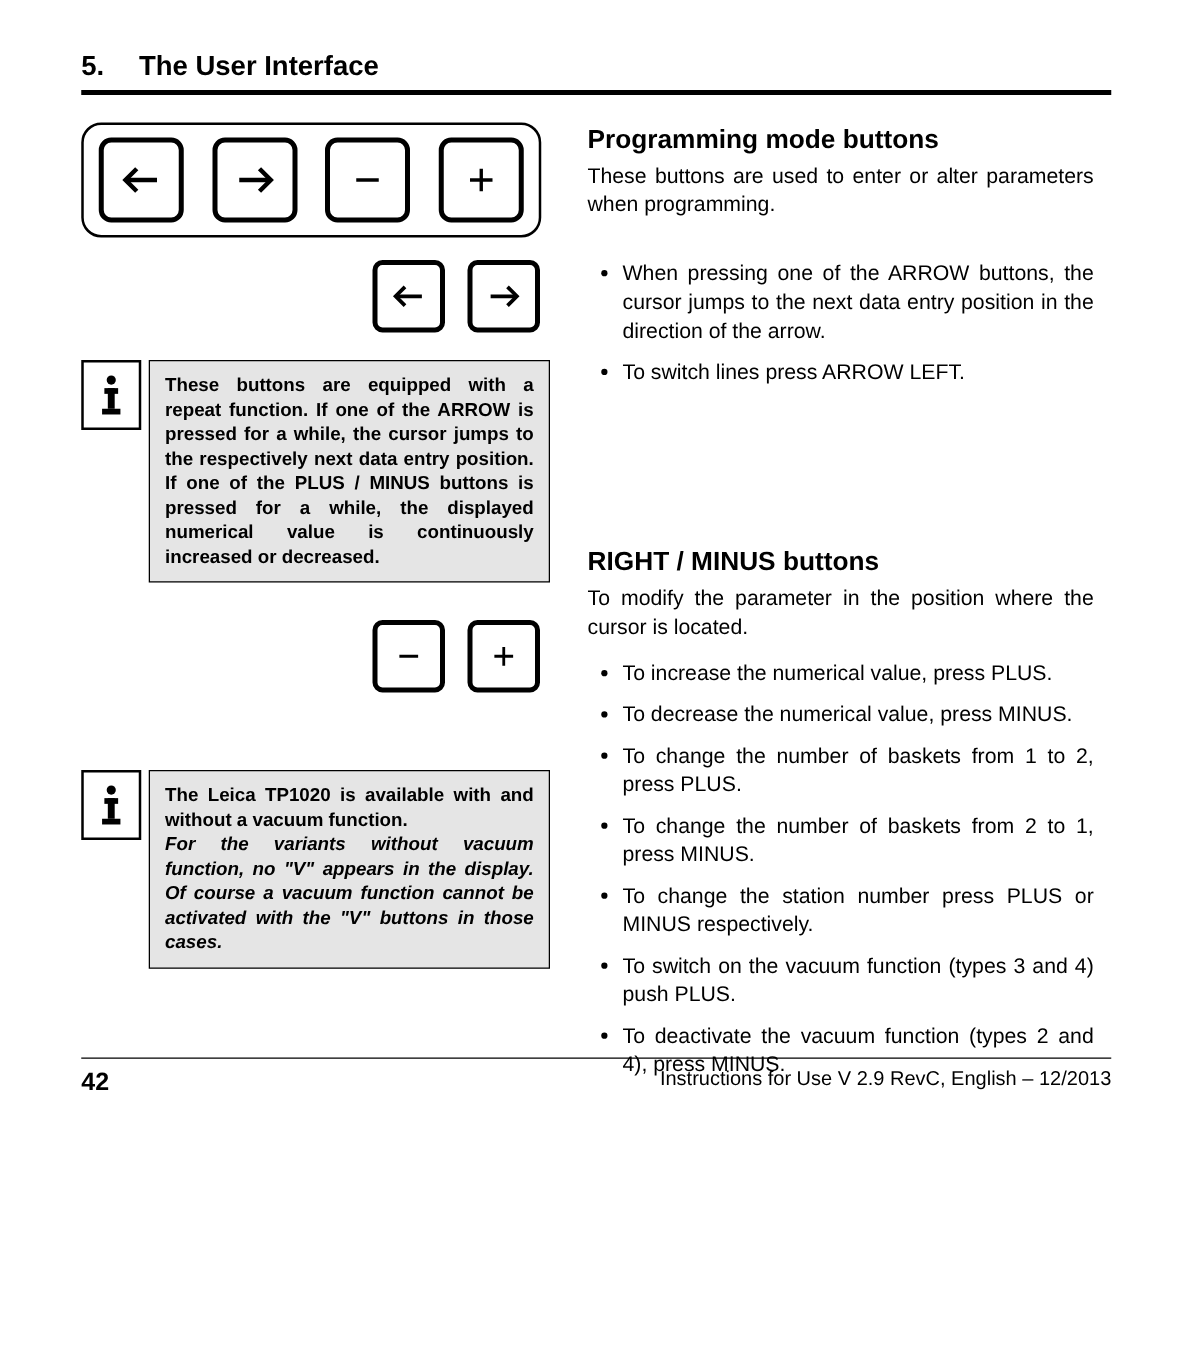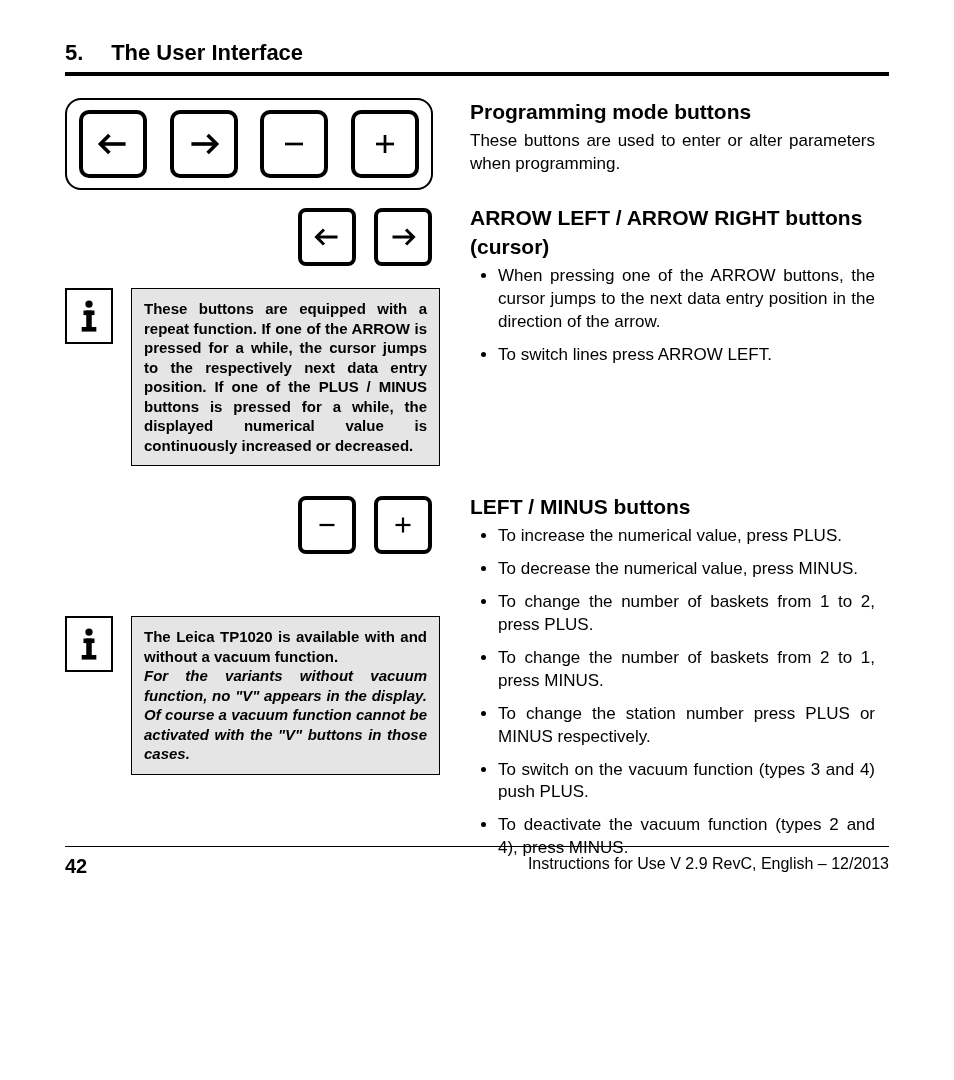--- a/index.html
+++ b/index.html
@@ -39,21 +39,21 @@
   .btn {
     width: 60px; height: 60px;
     border: 4px solid #000;
     border-radius: 10px;
     display: flex; align-items: center; justify-content: center;
   }
   .btn svg { width: 36px; height: 36px; }
   .pair { display:flex; gap:18px; justify-content:flex-end; margin-right:8px; margin-bottom:22px;}
   .pair .btn { width:50px; height:50px; border-width:4px; border-radius:8px;}
   .pair .btn svg { width:30px; height:30px; }
-  .note-row { display:flex; gap:18px; margin-bottom: 8px; align-items:flex-start;}
+  .note-row { display:flex; gap:6px; margin-bottom: 8px; align-items:flex-start;}
   .info-icon {
     width:44px; height:52px; border:2px solid #000;
     display:flex; align-items:center; justify-content:center;
     flex-shrink:0;
   }
   .info-icon svg { width:22px; height:34px; }
   .note-box {
     border:1px solid #000;
     background:#e5e5e5;
     padding:10px 12px;
@@ -173,29 +173,29 @@
         </div>
       </div>
     </div>
 
     <div class="right-col">
       <div class="section-title">Programming mode buttons</div>
       <div class="para">These buttons are used to enter or alter parameters when programming.</div>
 
       <div style="height:14px;"></div>
 
-      <div class="section-title">ARROW LEFT / ARROW RIGHT buttons (cursor)</div>
       <ul class="bullets">
         <li>When pressing one of the ARROW buttons, the cursor jumps to the next data entry position in the direction of the arrow.</li>
         <li>To switch lines press ARROW LEFT.</li>
       </ul>
 
       <div style="height:110px;"></div>
 
-      <div class="section-title">LEFT / MINUS buttons</div>
+      <div class="section-title">RIGHT / MINUS buttons</div>
+      <div class="para">To modify the parameter in the position where the cursor is located.</div>
       <ul class="bullets">
         <li>To increase the numerical value, press PLUS.</li>
         <li>To decrease the numerical value, press MINUS.</li>
         <li>To change the number of baskets from 1 to 2, press PLUS.</li>
         <li>To change the number of baskets from 2 to 1, press MINUS.</li>
         <li>To change the station number press PLUS or MINUS respectively.</li>
         <li>To switch on the vacuum function (types 3 and 4) push PLUS.</li>
         <li>To deactivate the vacuum function (types 2 and 4), press MINUS.</li>
       </ul>
     </div>

